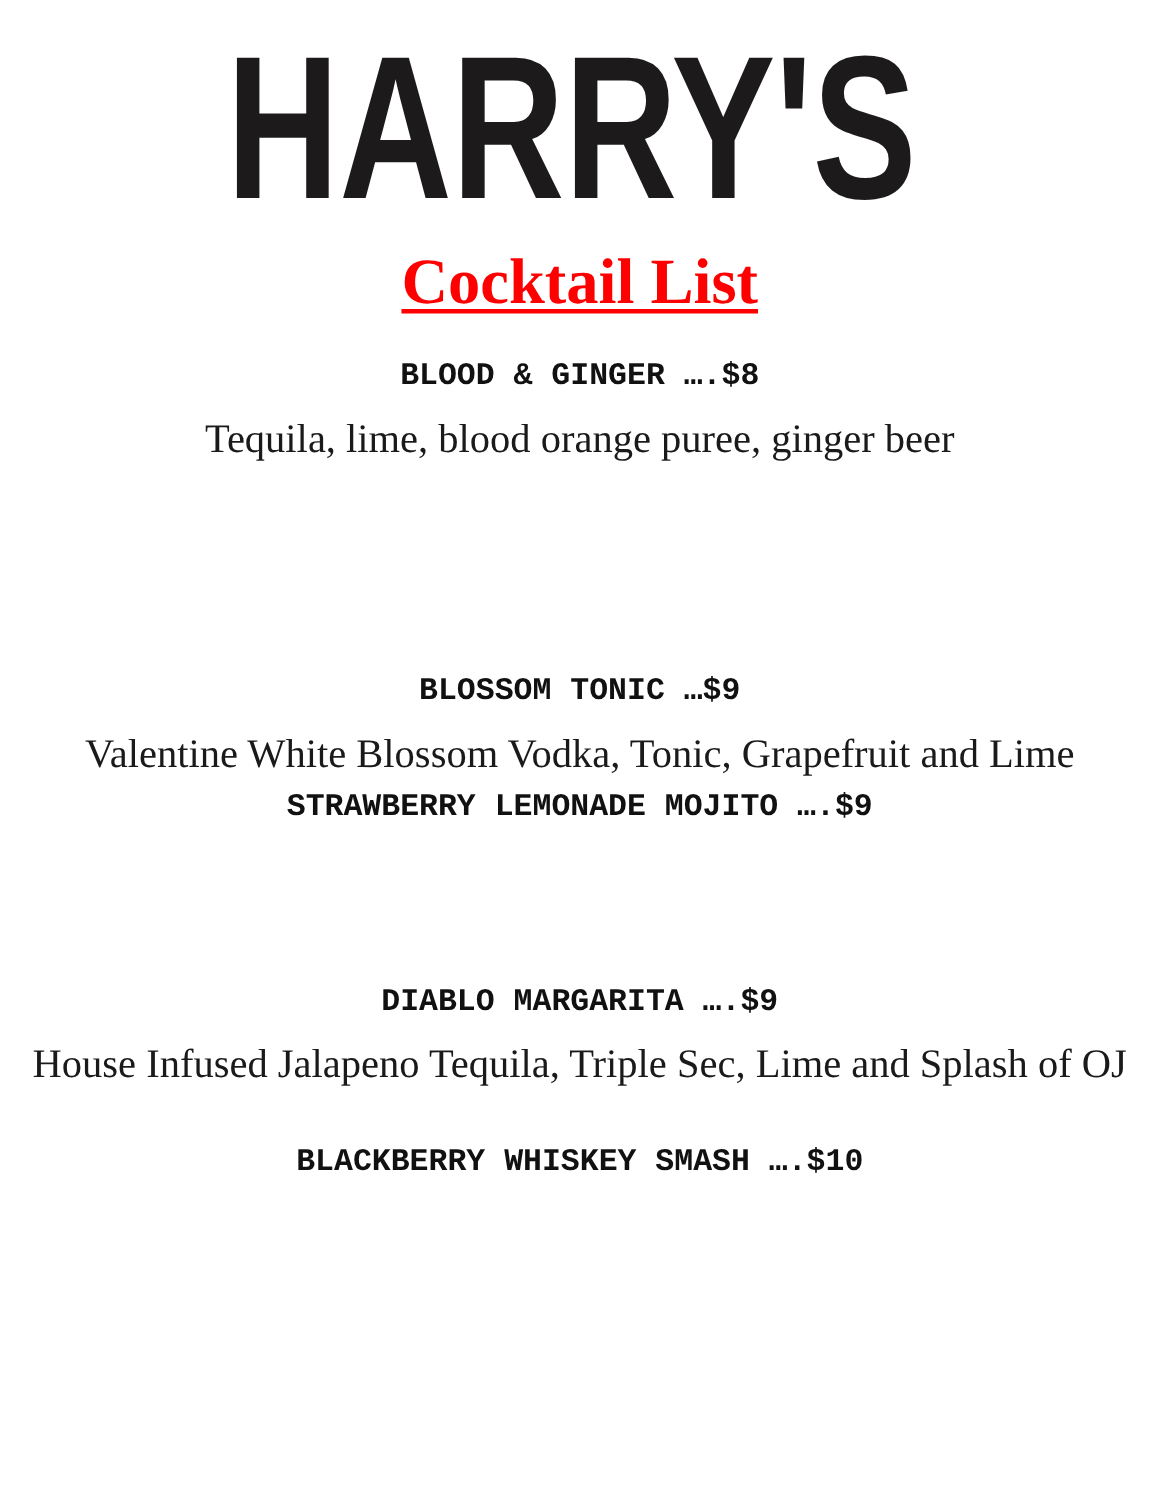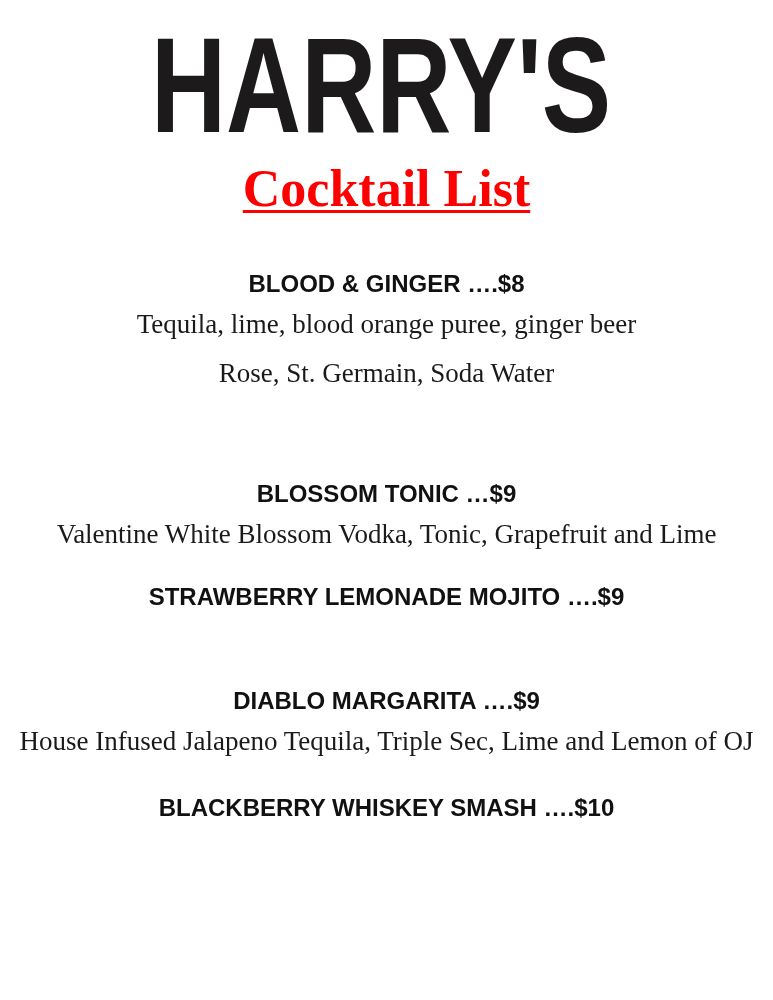--- a/index.html
+++ b/index.html
@@ -28,43 +28,42 @@
       height: 112px;
     }
     .title {
       position: absolute;
       left: 0;
       width: 773px;
       top: 163px;
       text-align: center;
       font-family: "Liberation Serif", "DejaVu Serif", serif;
       font-weight: bold;
-      font-size: 52px;
+      font-size: 43px;
       line-height: 52px;
       color: #ff0000;
     }
     .title span {
       text-decoration: underline;
       text-decoration-thickness: 3px;
       text-underline-offset: 4px;
     }
     .item {
       position: absolute;
       left: 0;
       width: 773px;
       text-align: center;
     }
     .item-name {
-      font-family: Liberation Sans, sans-serif;
+      font-family: Liberation Mono, monospace;
       font-weight: bold;
-      font-size: 24px;
+      font-size: 21px;
       line-height: 24px;
       color: #111111;
       white-space: nowrap;
-      margin-top: 32px;
     }
     .item-desc {
       font-family: "Liberation Serif", "DejaVu Serif", serif;
       font-size: 27px;
       line-height: 24px;
       color: #1a1a1a;
       margin-top: 16px;
       white-space: nowrap;
     }
   </style>
@@ -80,32 +79,31 @@
 <div class="title">
   <span>Cocktail List</span>
 </div>
 
 <div class="item" style="top:240px;">
   <div class="item-name">BLOOD &amp; GINGER ….$8</div>
   <div class="item-desc">Tequila, lime, blood orange puree, ginger beer</div>
 </div>
 
 <div class="item" style="top:345px;">
-  <div class="item-desc">Rose, St. Germain, Soda Water</div>
 </div>
 
 <div class="item" style="top:450px;">
   <div class="item-name">BLOSSOM TONIC …$9</div>
   <div class="item-desc">Valentine White Blossom Vodka, Tonic, Grapefruit and Lime</div>
 </div>
 
-<div class="item" style="top:553px;">
+<div class="item" style="top:527px;">
   <div class="item-name">STRAWBERRY LEMONADE MOJITO ….$9</div>
 </div>
 
 <div class="item" style="top:657px;text-align:center;">
   <div class="item-name">DIABLO MARGARITA ….$9</div>
-  <div class="item-desc">House Infused Jalapeno Tequila, Triple Sec, Lime and Lemon of OJ</div>
+  <div class="item-desc">House Infused Jalapeno Tequila, Triple Sec, Lime and Splash of OJ</div>
 </div>
 
 <div class="item" style="top:764px;">
   <div class="item-name">BLACKBERRY WHISKEY SMASH ….$10</div>
 </div>
 
 </body></html>

